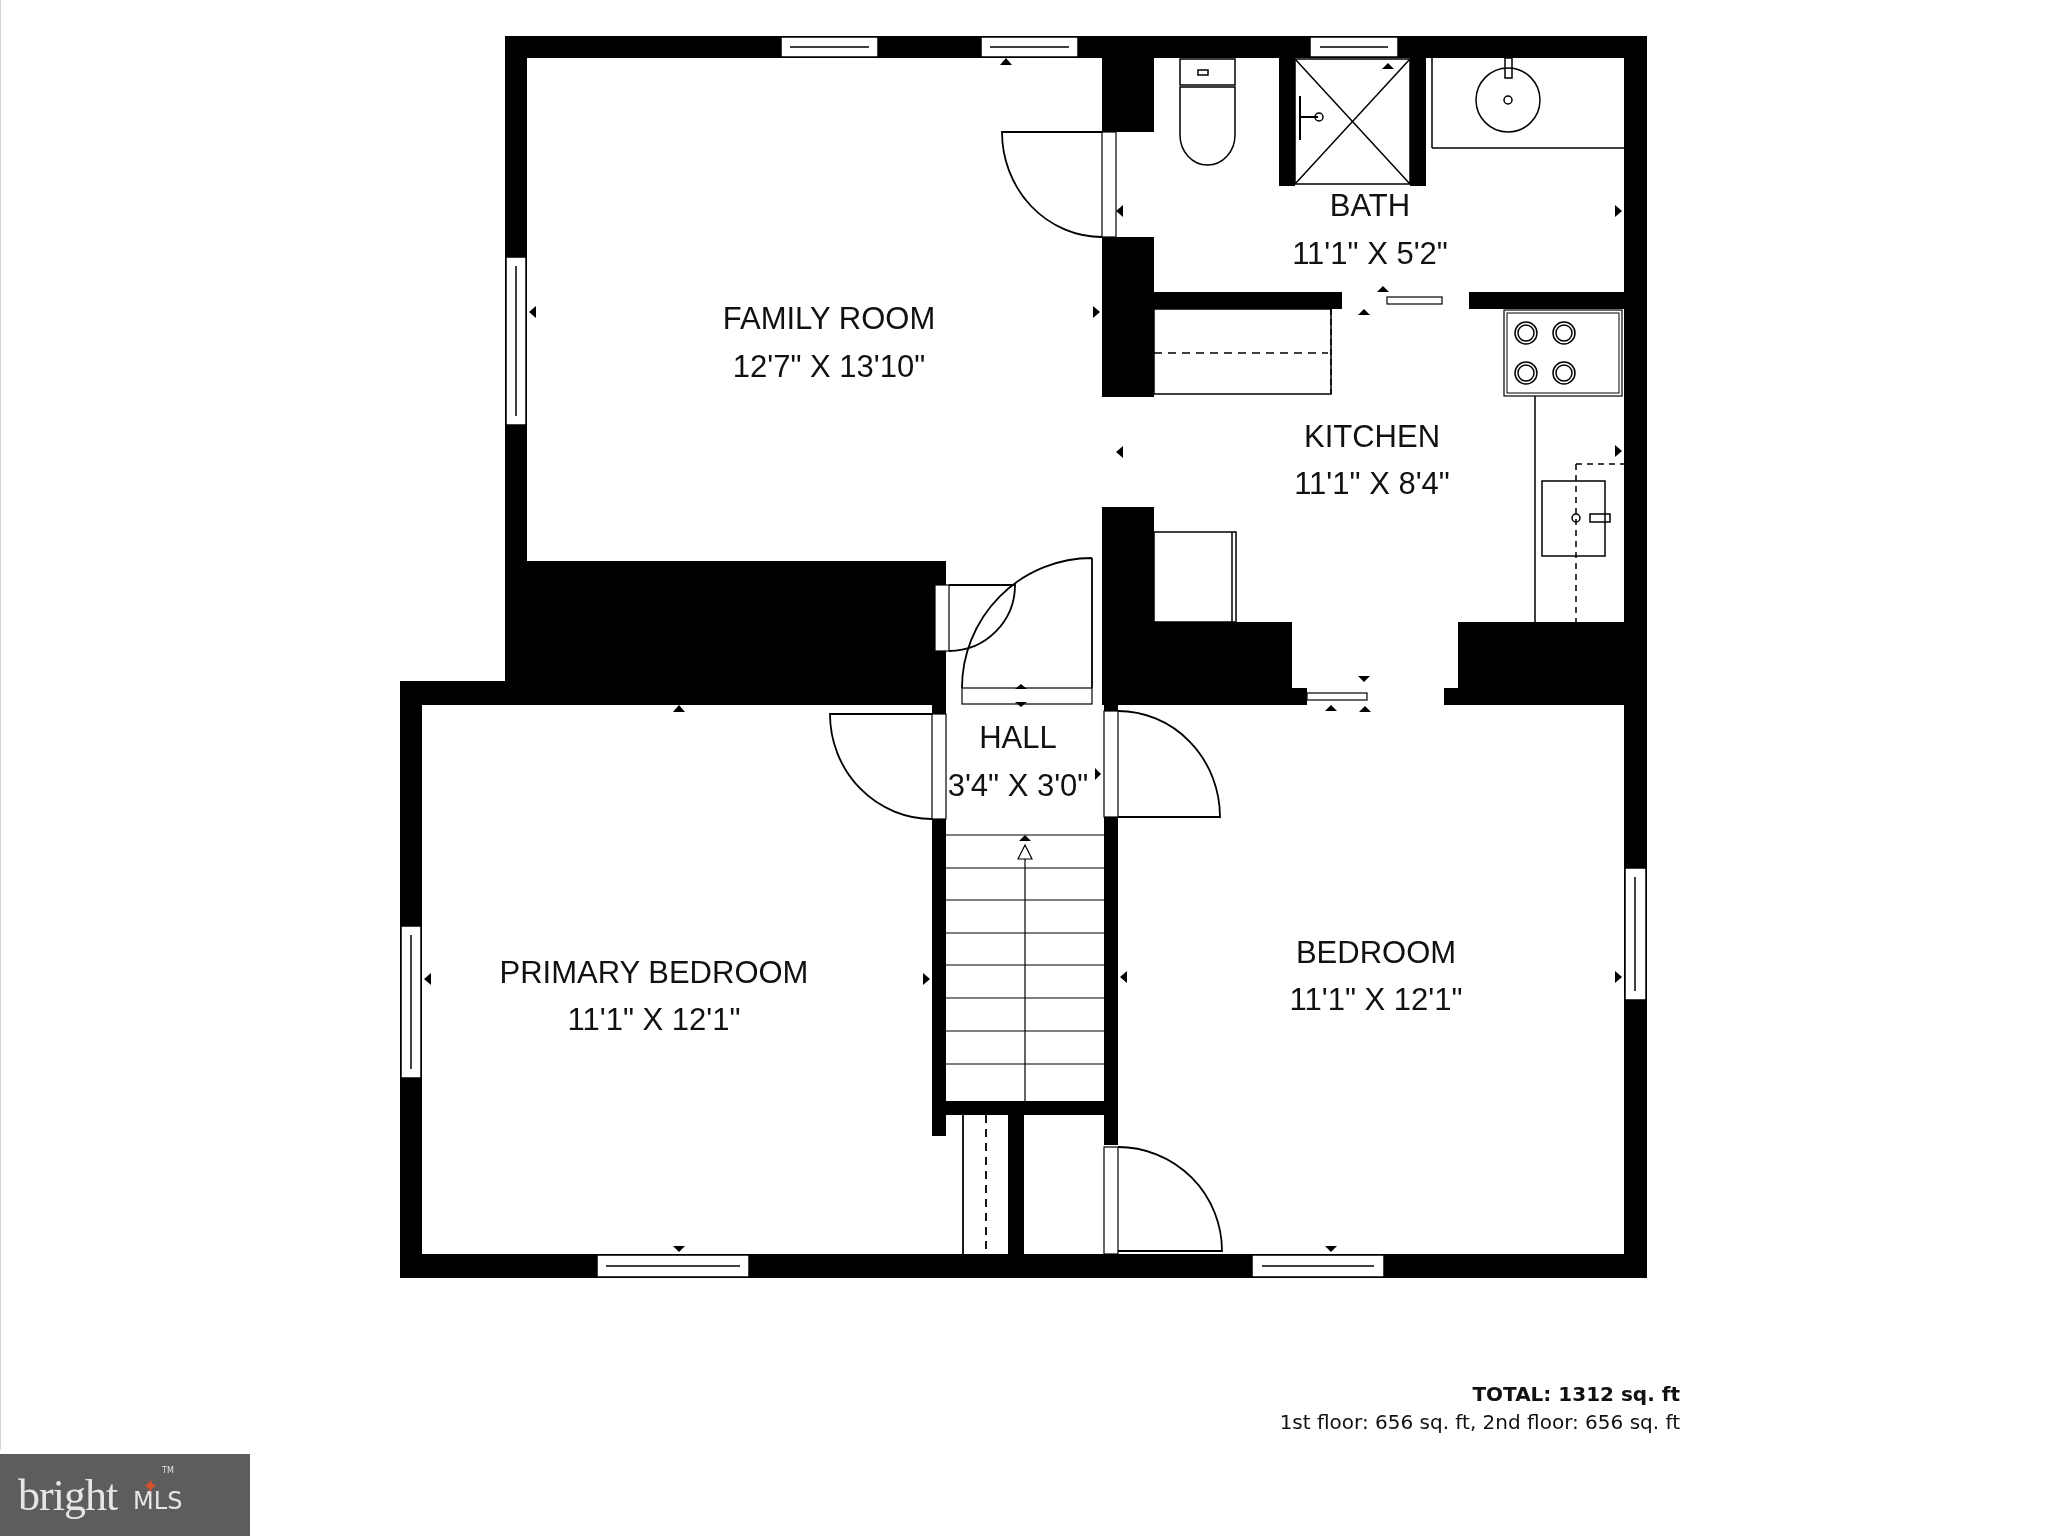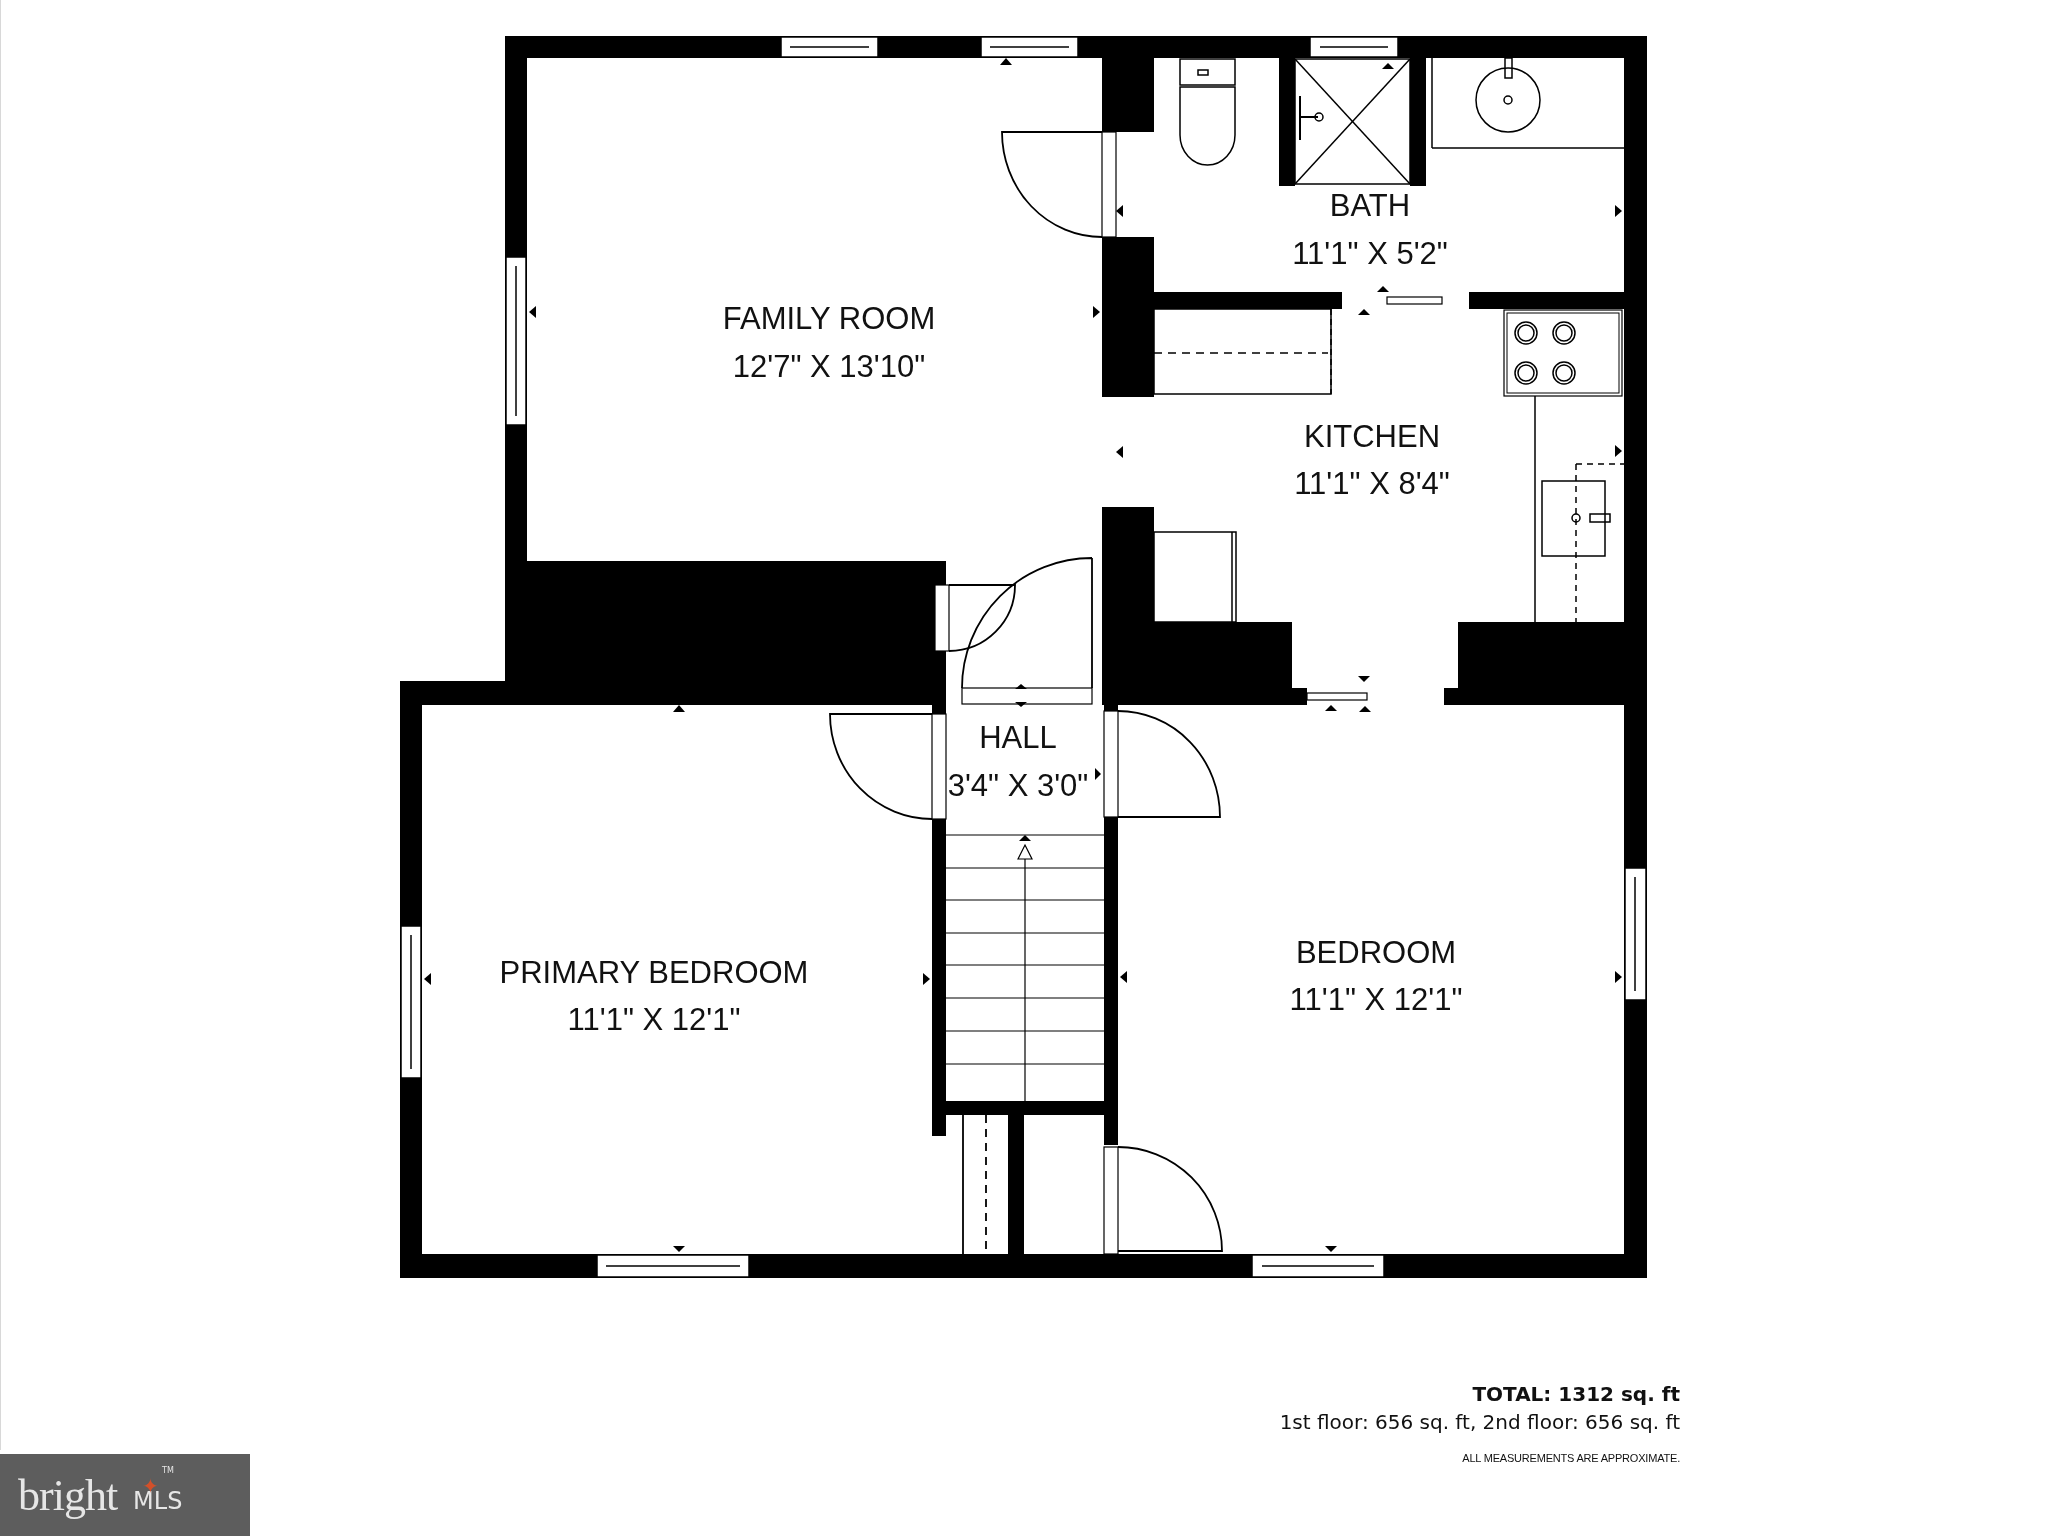--- a/index.html
+++ b/index.html
@@ -257,21 +257,20 @@
     <text class="room-dim" x="654" y="1030">11'1" X 12'1"</text>
 
     <text class="room-label" x="1376" y="963">BEDROOM</text>
     <text class="room-dim" x="1376" y="1010">11'1" X 12'1"</text>
   </g>
 </svg>
 
 <div class="summary">
   <div class="total">TOTAL: 1312 sq. ft</div>
   <div class="line">1st floor: 656 sq. ft, 2nd floor: 656 sq. ft</div>
-  <div class="note">ALL MEASUREMENTS ARE APPROXIMATE.</div>
 </div>
 
 <div class="logo">
   <span class="brand">bright</span>
   <span class="star">✦</span>
   <span class="tm">TM</span>
   <span class="mls">MLS</span>
 </div>
 
 </body></html>

